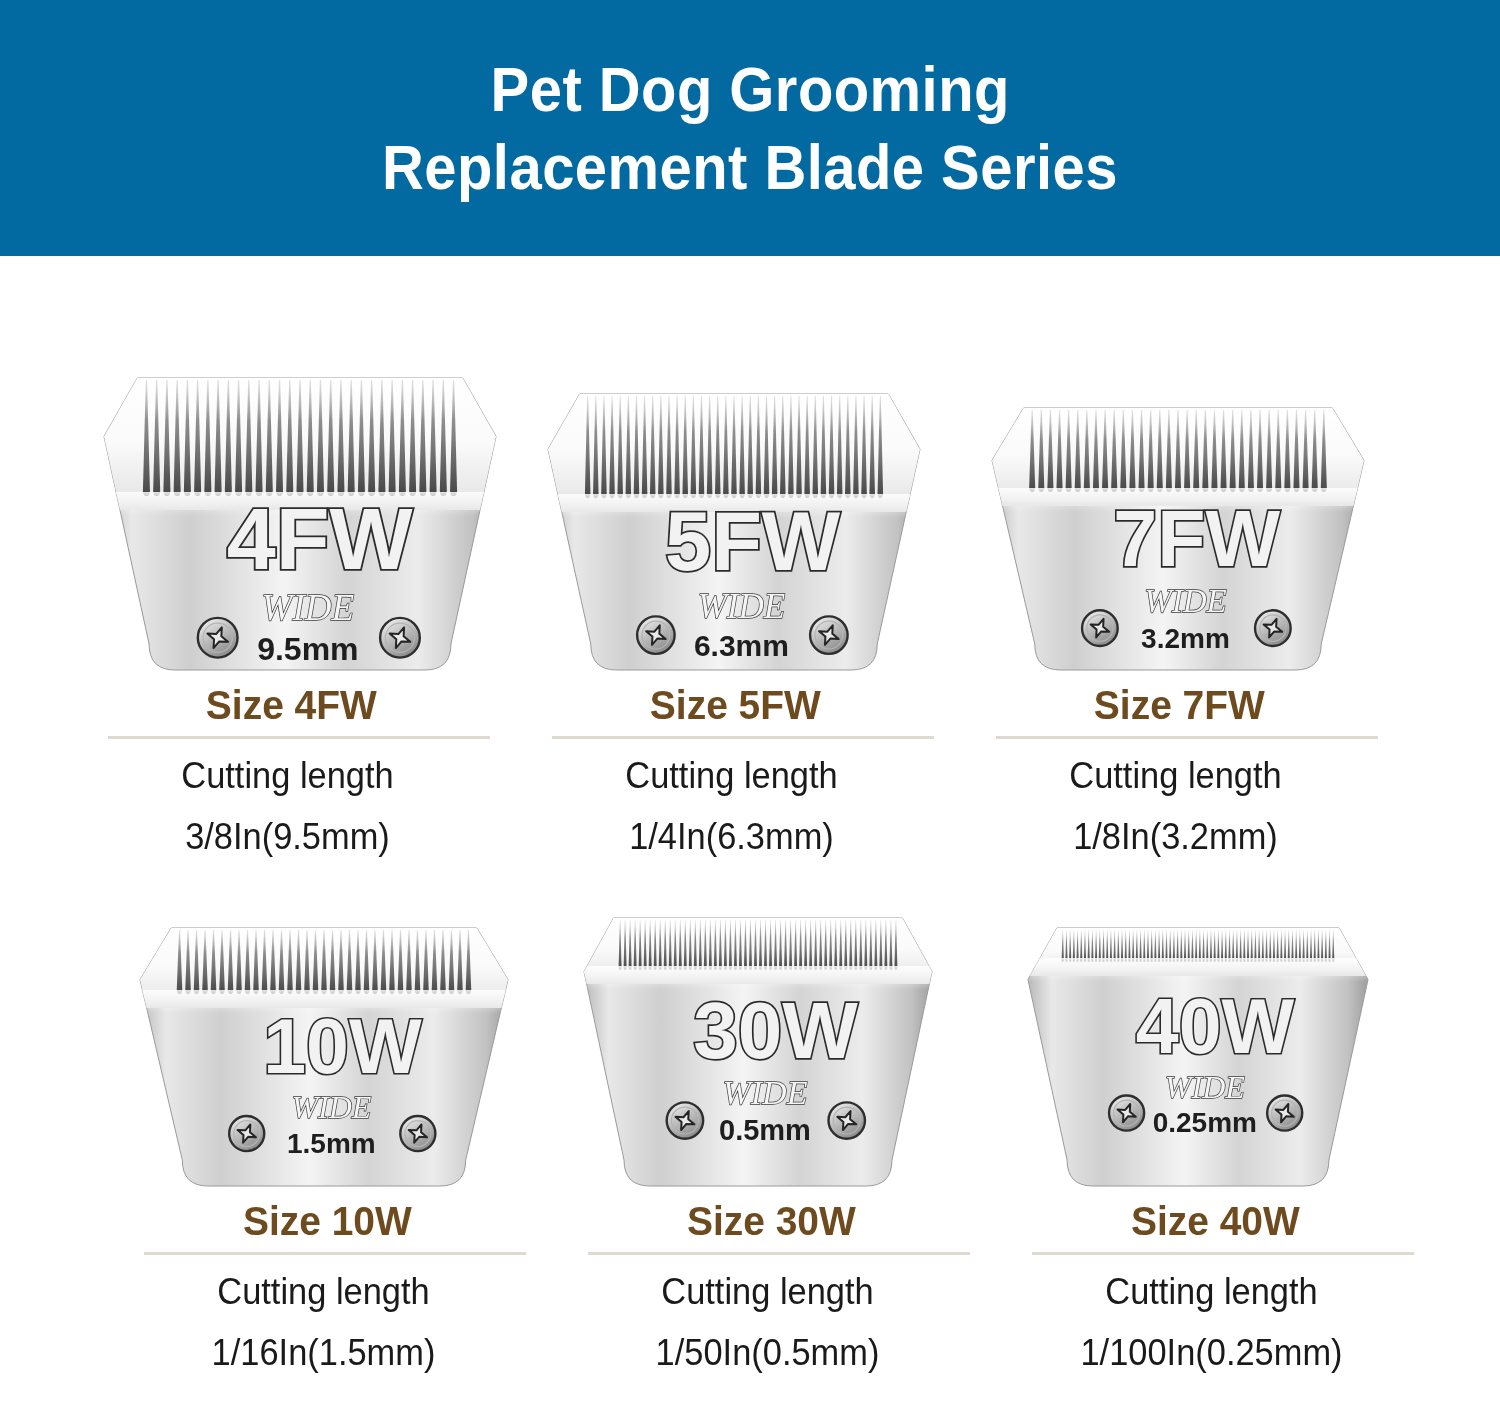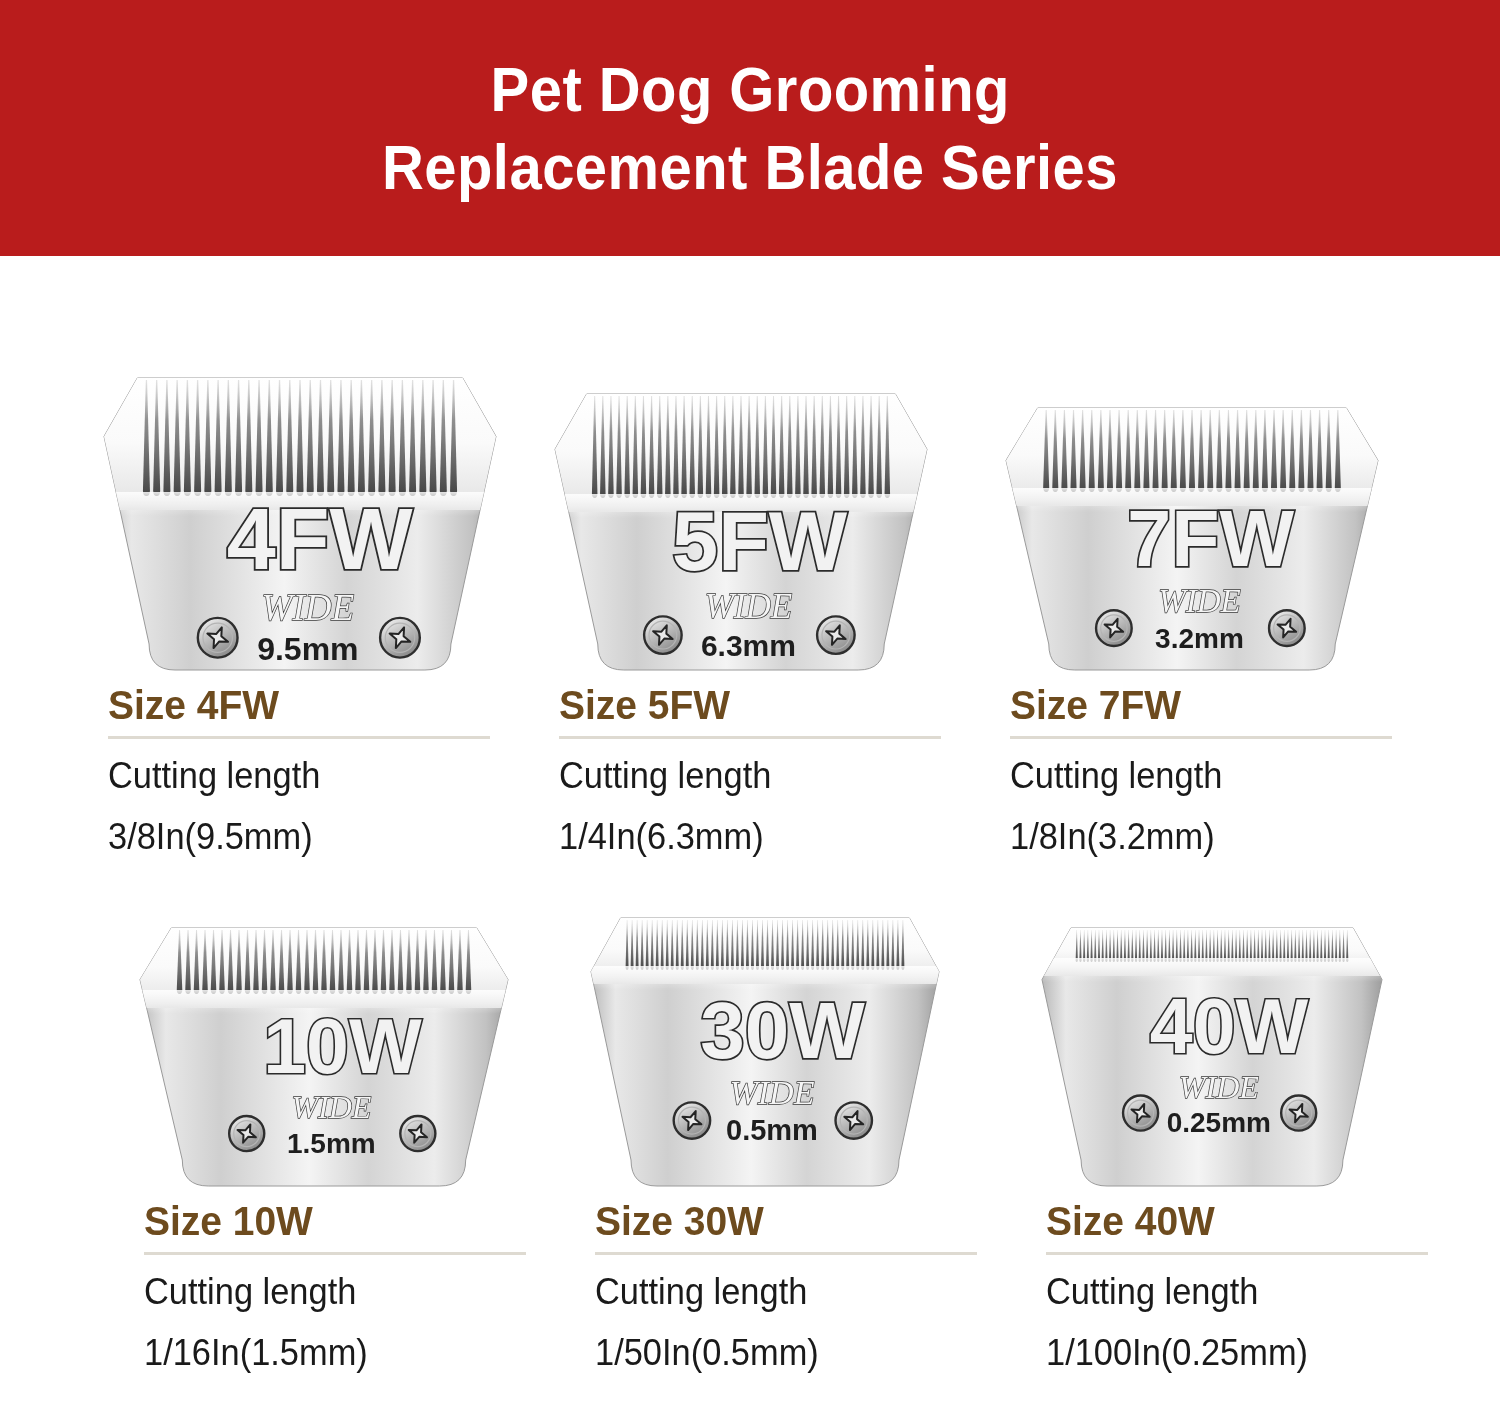--- a/index.html
+++ b/index.html
@@ -16,21 +16,21 @@
     position: relative;
   }
 
   
   .header-banner {
     position: absolute;
     left: 0;
     top: 0;
     width: 1500px;
     height: 256px;
-    background: #b91c1c;
+    background: #0369a1;
     display: flex;
     flex-direction: column;
     align-items: center;
     justify-content: center;
   }
   .header-title-line {
     color: #ffffff;
     font-family: "Liberation Sans", sans-serif;
     font-weight: bold;
     font-size: 63px;
@@ -47,21 +47,20 @@
     left: 0;
     top: 256px;
     width: 1500px;
     height: 1152px;
   }
   .blade-row {
     position: absolute;
     left: 0;
     width: 1392px;
     display: flex;
-    gap: 7px;
   }
   .blade-row.row-top { top: 94px; height: 560px; }
   .blade-row.row-bottom { top: 650px; height: 502px; margin-left: 36px; }
 
   .blade-card {
     position: relative;
     box-sizing: border-box;
   }
   .row-top .blade-card { width: 432px; }
   .row-bottom .blade-card { width: 432px; }
@@ -81,20 +80,21 @@
   .row-top .blade-image-wrap { height: 330px; }
   .row-bottom .blade-image-wrap { height: 290px; }
 
   .blade-svg { display: block; }
 
   
   .blade-caption {
     width: 400px;
     padding-left: 14px;
     box-sizing: border-box;
+    text-align: center;
   }
   .caption-title {
     color: #6d4b1e;
     font-family: "Liberation Sans", sans-serif;
     font-weight: bold;
     font-size: 41px;
     line-height: 50px;
     white-space: nowrap;
     transform: scaleX(0.95);
     transform-origin: left center;

